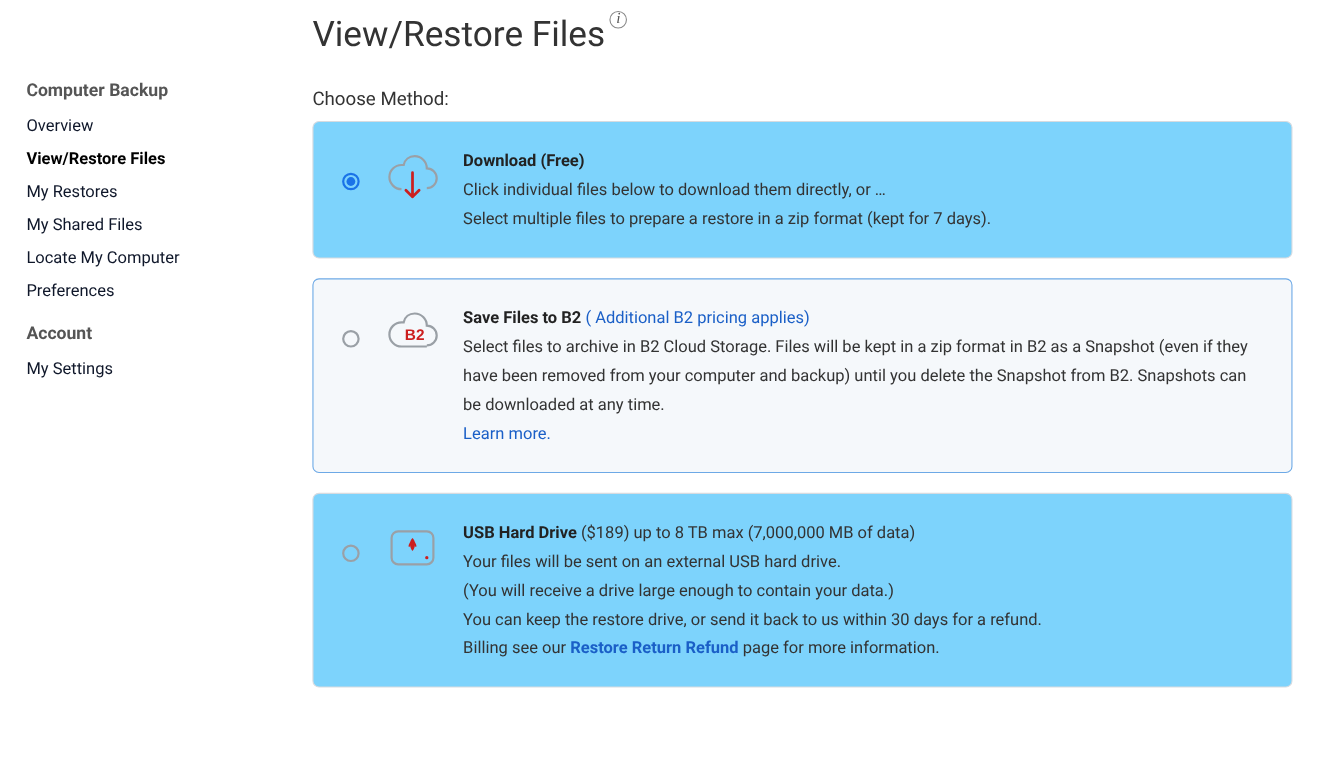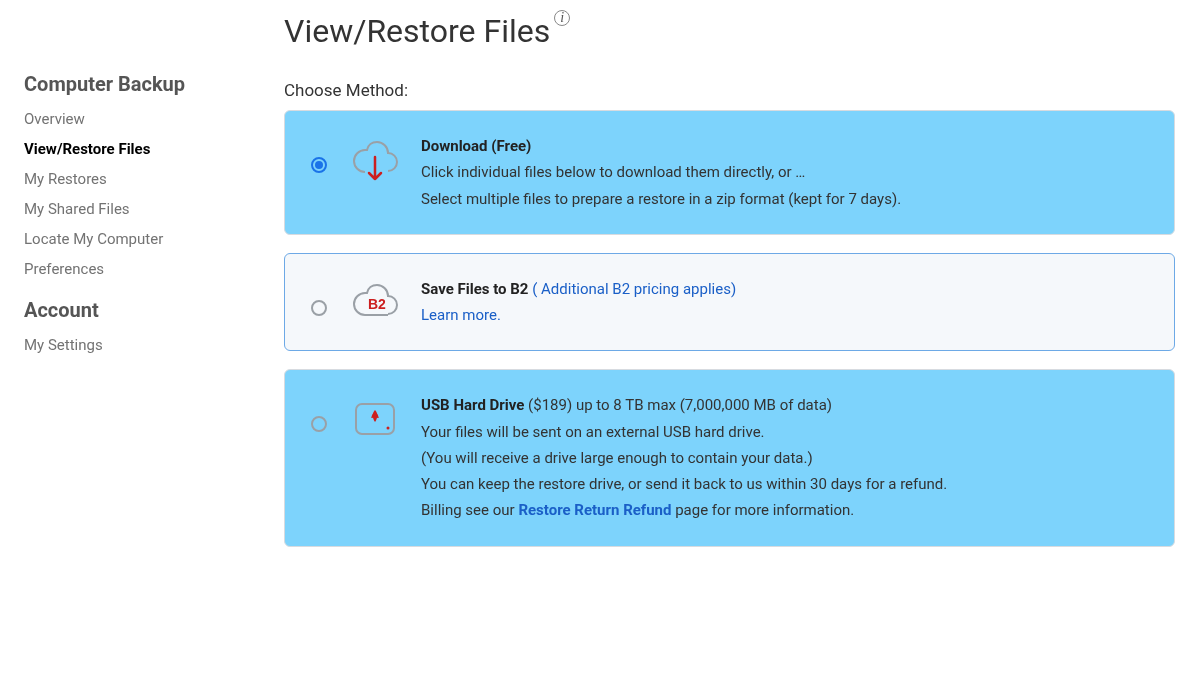--- a/index.html
+++ b/index.html
@@ -16,25 +16,25 @@
   }
   .sidebar {
     width: 260px;
     flex: 0 0 260px;
     padding-top: 40px;
   }
   .side-section-title {
     font-weight: 700;
     color: #555;
     margin: 20px 0 14px 0;
-    font-size: 20px;
+    font-size: 16px;
   }
   .side-link {
     display: block;
-    color: #737373;
+    color: #0f172a;
     margin: 12px 0;
     cursor: pointer;
     font-size: 15px;
   }
   .side-link.active {
     color: #000;
     font-weight: 700;
   }
   .main {
     flex: 1;
@@ -188,20 +188,21 @@
         <svg width="50" height="40" viewBox="0 0 50 40">
           <path d="M38 32c5 0 9-4 9-9s-4-9-9-9c0-6-5-11-11-11-5 0-9 3-10 8-1 0-1 0-2 0-6 0-11 5-11 11s5 11 11 11h23" fill="none" stroke="#9aa0a6" stroke-width="2"></path>
           <text x="18" y="27" font-size="14" font-weight="700" fill="#cc1f1f" font-family="Arial">B2</text>
         </svg>
       </div>
       <div class="text-col">
         <div>
           <span class="method-title">Save Files to B2</span>
           <span class="inline-link">( Additional B2 pricing applies)</span>
         </div>
+        <div>Select files to archive in B2 Cloud Storage. Files will be kept in a zip format in B2 as a Snapshot (even if they have been removed from your computer and backup) until you delete the Snapshot from B2. Snapshots can be downloaded at any time.</div>
         <div><span class="inline-link">Learn more.</span></div>
       </div>
     </div>
 
     <div class="method-card">
       <div class="radio-col">
         <span class="radio"></span>
       </div>
       <div class="icon-col">
         <svg width="50" height="44" viewBox="0 0 50 44">

